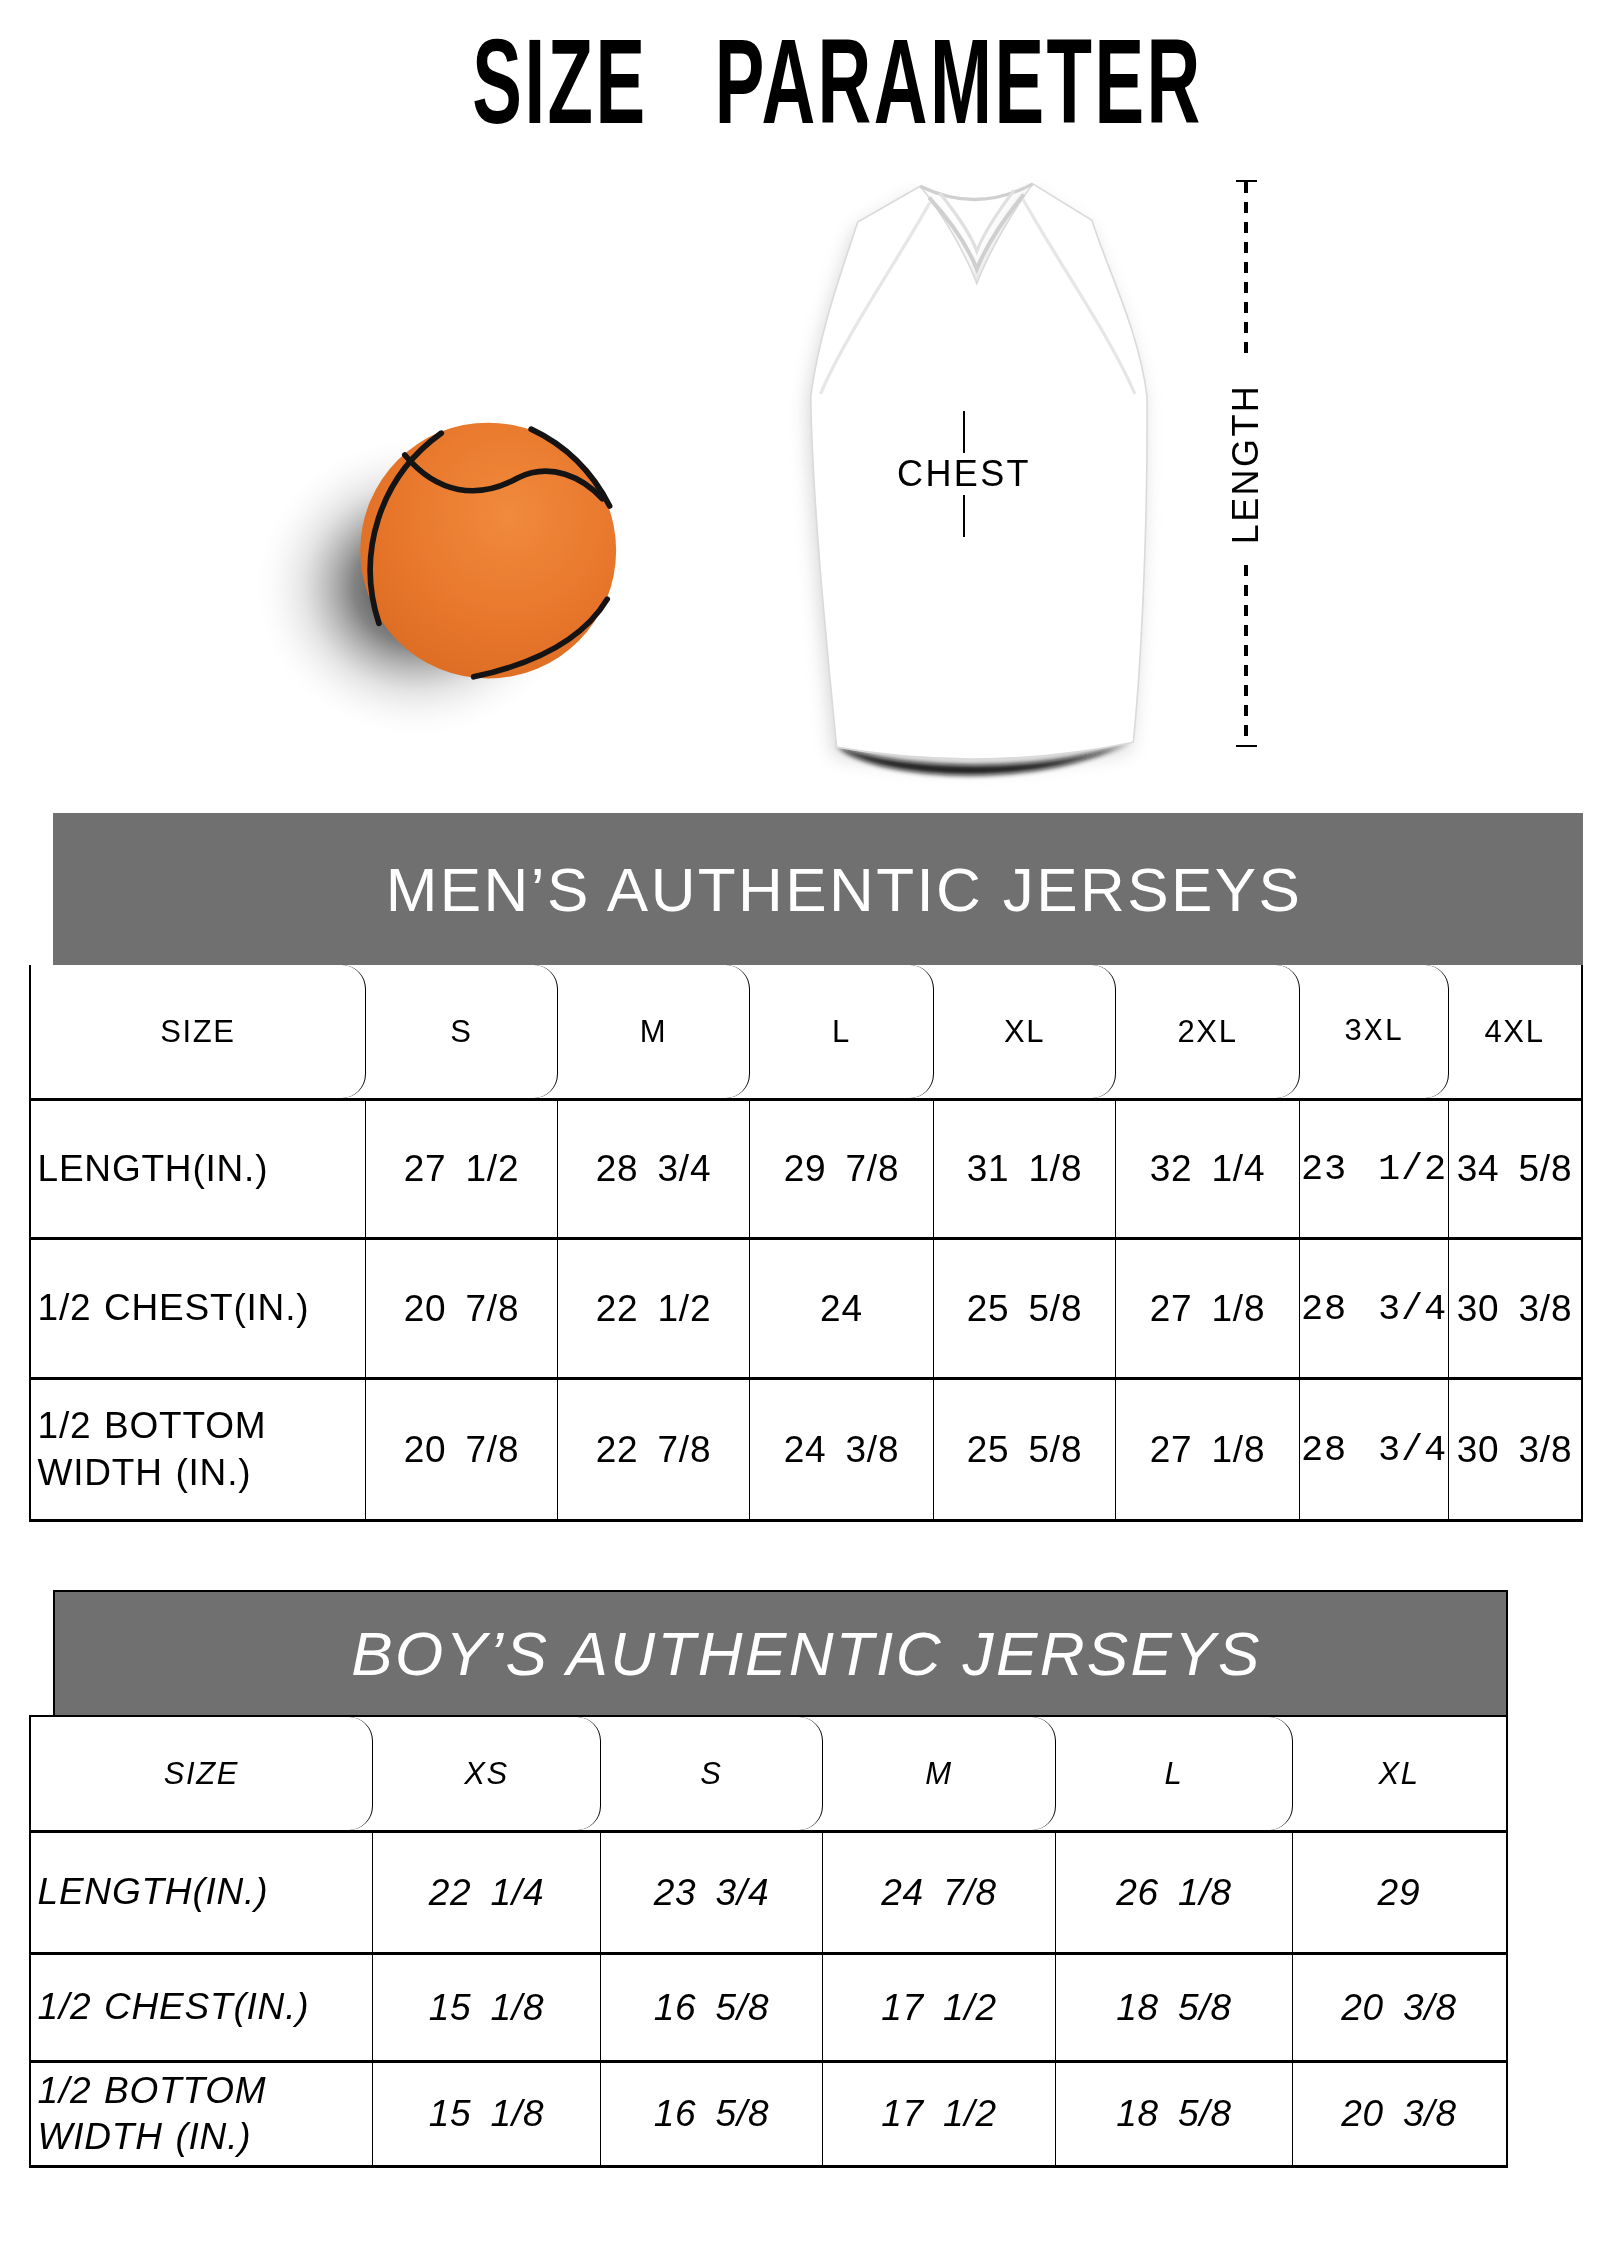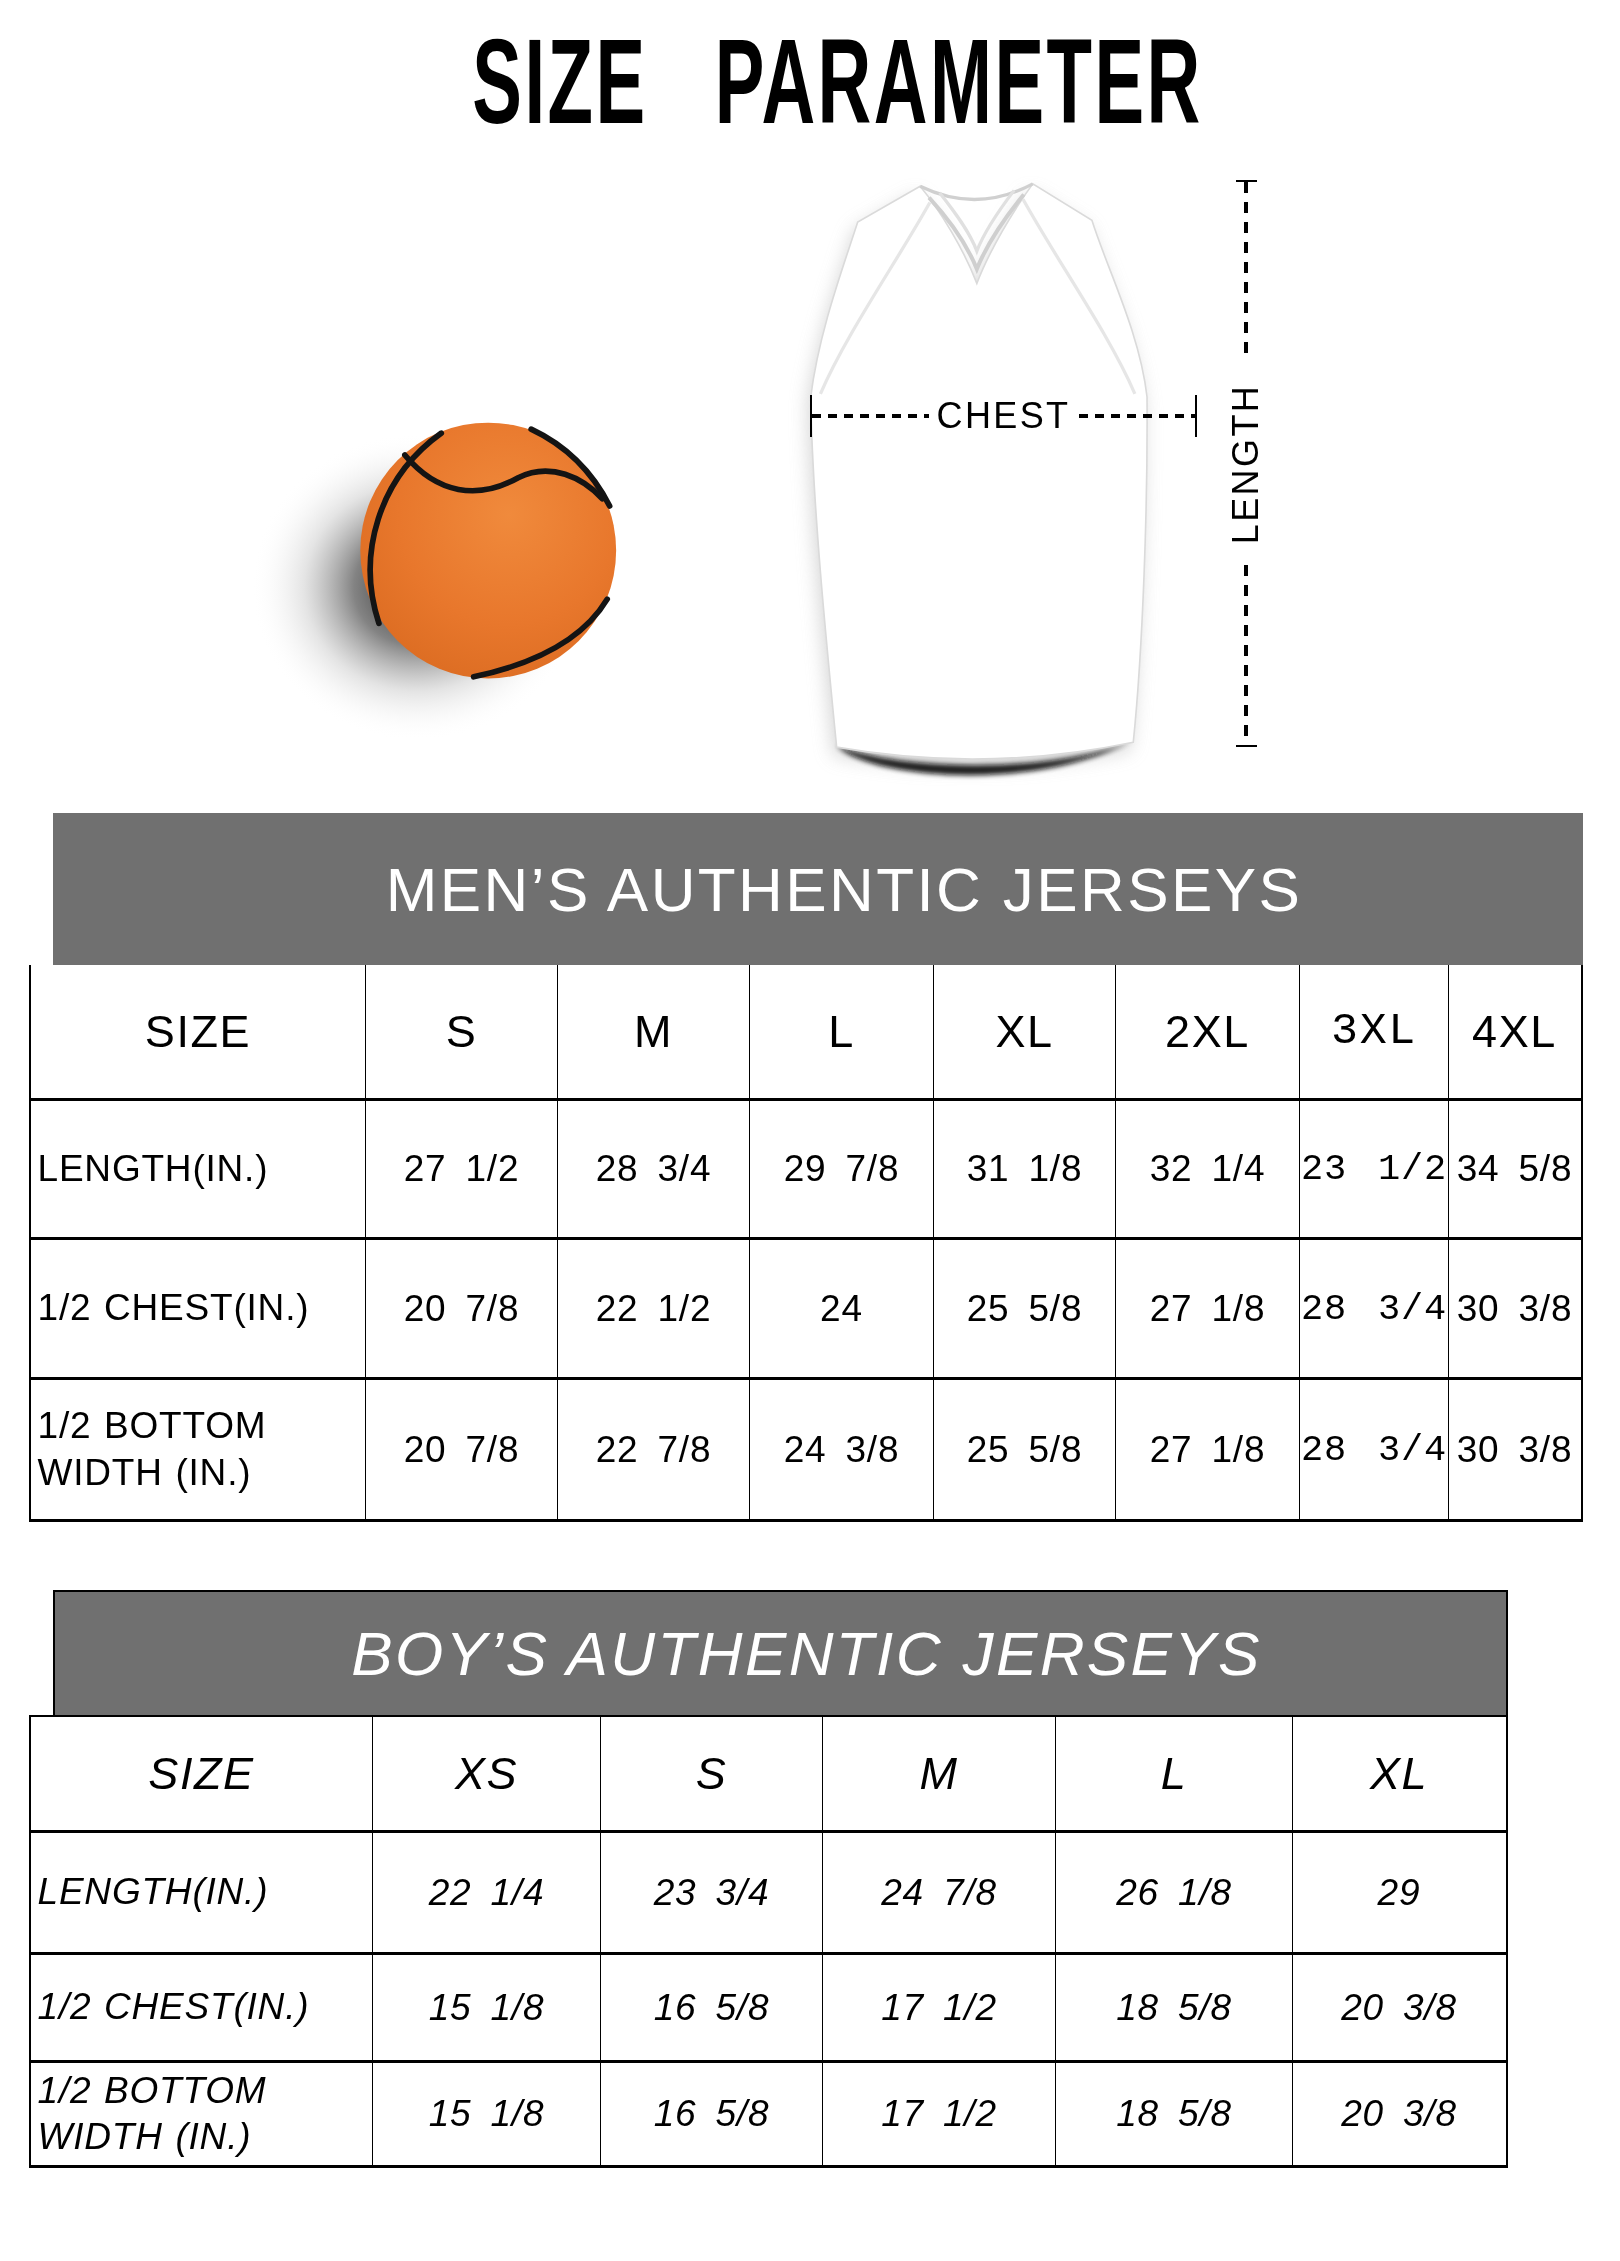--- a/index.html
+++ b/index.html
@@ -12,22 +12,22 @@
   .title-wrap{position:absolute;top:21px;left:0;width:100%;text-align:center;}
   .title{
     display:inline-block;font-size:120px;line-height:1;font-weight:700;
     letter-spacing:4px;word-spacing:71px;white-space:nowrap;
     transform:translateX(27.5px) scaleX(0.62);transform-origin:center;
   }
   
   .fig-svg{position:absolute;}
   
   .dim-chest{
-    position:absolute;left:810px;top:395px;width:387px;height:42px;
-    display:flex;align-items:center;
+    position:absolute;left:810px;top:411px;width:308px;height:42px;
+    display:flex;align-items:center;flex-direction:column;
   }
   .vtick{width:2.4px;height:42px;background:#000;flex:0 0 auto;}
   .hdash{height:3.2px;flex:1 1 auto;
     background:repeating-linear-gradient(to right,#000 0 9px,transparent 9px 16px);}
   .dim-label{font-size:36px;letter-spacing:2.4px;margin:0 8px;white-space:nowrap;}
   
   .dim-length{
     position:absolute;left:1225px;top:180px;width:42px;height:567px;
     display:flex;flex-direction:column;align-items:center;
   }
@@ -46,21 +46,21 @@
   .thead span{color:#ffffff;font-size:62px;letter-spacing:2.4px;white-space:nowrap;}
   .tbody{border-left:2.4px solid #000;border-right:2.4px solid #000;border-bottom:3.2px solid #000;}
   .trow{display:flex;width:100%;border-bottom:3.2px solid #000;}
   .trow:last-child{border-bottom:none;}
   .c{
     display:flex;align-items:center;justify-content:center;
     border-right:1.6px solid #000;font-size:37px;letter-spacing:0.8px;
     word-spacing:8px;text-align:center;
   }
   .c:last-child{border-right:none;}
-  .c.szc{font-size:45px;letter-spacing:1.6px;}
+  .c.szc{font-size:31px;letter-spacing:1.6px;border-radius:24px;}
   .c.lab{justify-content:flex-start;text-align:left;padding-left:6.5px;line-height:1.25;
     word-spacing:1.6px;}
   
   .men{top:813px;width:1554px;}
   .men .thead{height:152px;}
   .men .trow.r-size{height:136px;}
   .men .trow.r-1{height:139px;}
   .men .trow.r-2{height:140px;}
   .men .trow.r-3{height:139px;}
   .men .trow>.c:nth-child(1){width:335px;}

